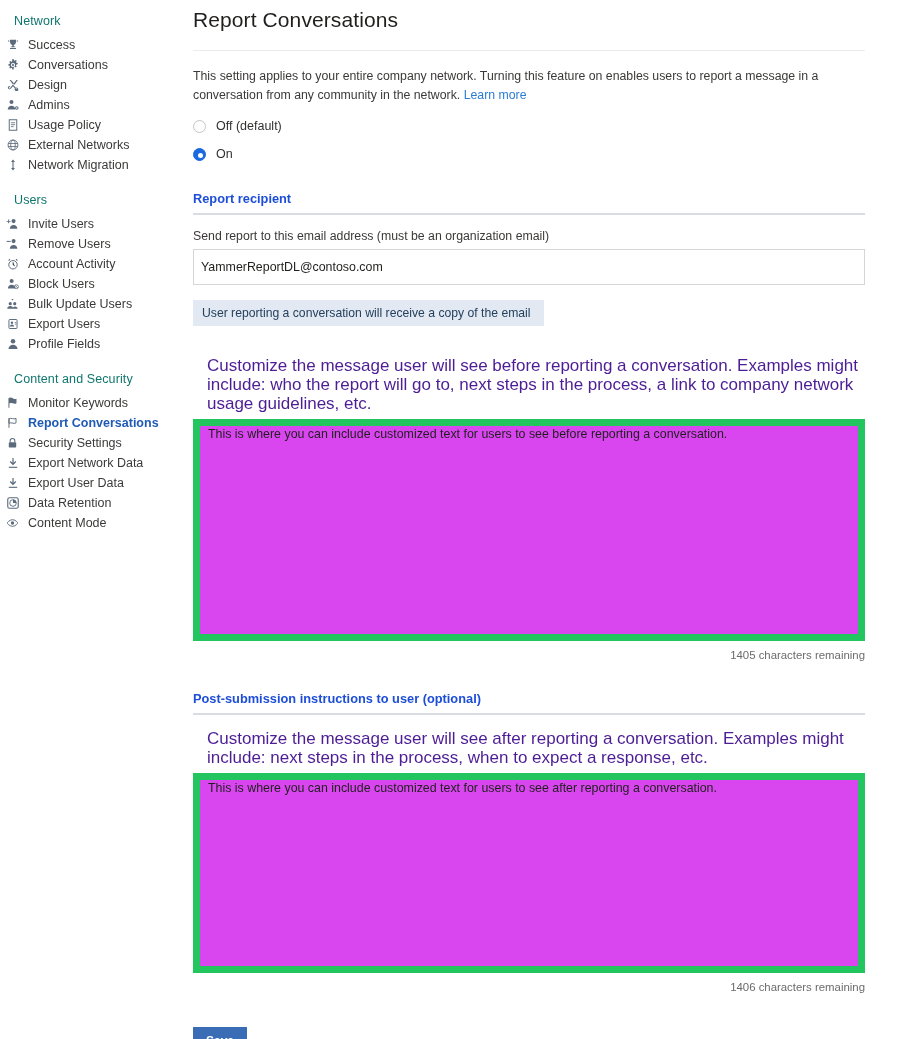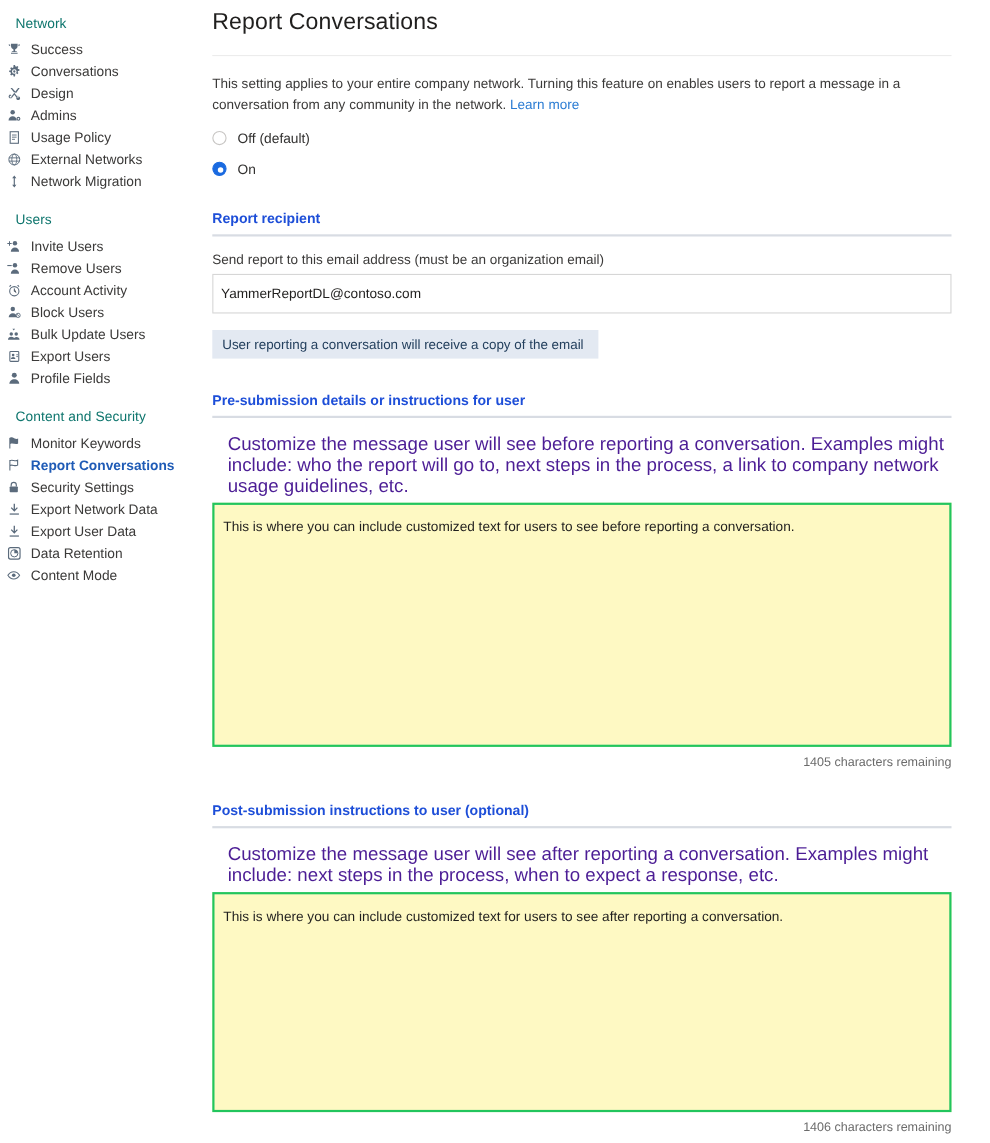--- a/index.html
+++ b/index.html
@@ -72,21 +72,21 @@
     font-size: 12.3px;
     line-height: 19px;
     color: #3b3a39;
     margin: 16px 0 0 0;
     max-width: 672px;
   }
   .link { color: #2b7cd3; text-decoration: none; cursor: pointer; }
 
   .radio-row {
     display: flex;
-    align-items: flex-start;
+    align-items: flex-end;
     margin-top: 14px;
     cursor: pointer;
     font-size: 12.5px;
     color: #323130;
   }
   .radio-row.second { margin-top: 14px; }
   .radio {
     width: 13px; height: 13px;
     border-radius: 50%;
     border: 1px solid #c8c6c4;
@@ -145,27 +145,27 @@
   .helper {
     font-size: 17px;
     line-height: 19px;
     color: #4c1d95;
     margin: 14px 0 6px 14px;
     max-width: 672px;
   }
   .textarea {
     display: block;
     width: 672px;
-    border: 2px solid #22c55e;
-    background: #fef9c3;
+    border: 7px solid #22c55e;
+    background: #d946ef;
     font-family: "Liberation Sans", sans-serif;
     font-size: 12.4px;
     line-height: 17px;
     color: #201f1e;
-    padding: 12px 8px;
+    padding: 0 8px;
     resize: none;
     outline: none;
   }
   .ta-pre { height: 222px; }
   .ta-post { height: 200px; }
   .counter {
     width: 672px;
     text-align: right;
     font-size: 11.4px;
     color: #6b6b6b;
@@ -419,21 +419,20 @@
     
     <section class="section">
       <div class="section-head">Report recipient</div>
       <div class="field-label">Send report to this email address (must be an organization email)</div>
       <input class="text-input" type="text" value="YammerReportDL@contoso.com" style="">
       <div class="notice">User reporting a conversation will receive a copy of the email</div>
     </section>
 
     
     <section class="section">
-      <div class="section-head">Pre-submission details or instructions for user</div>
       <div class="helper">Customize the message user will see before reporting a conversation. Examples might include: who the report will go to, next steps in the process, a link to company network usage guidelines, etc.</div>
       <textarea class="textarea ta-pre" style="">This is where you can include customized text for users to see before reporting a conversation.</textarea>
       <div class="counter">1405 characters remaining</div>
     </section>
 
     
     <section class="section">
       <div class="section-head">Post-submission instructions to user (optional)</div>
       <div class="helper">Customize the message user will see after reporting a conversation. Examples might include: next steps in the process, when to expect a response, etc.</div>
       <textarea class="textarea ta-post" style="">This is where you can include customized text for users to see after reporting a conversation.</textarea>

